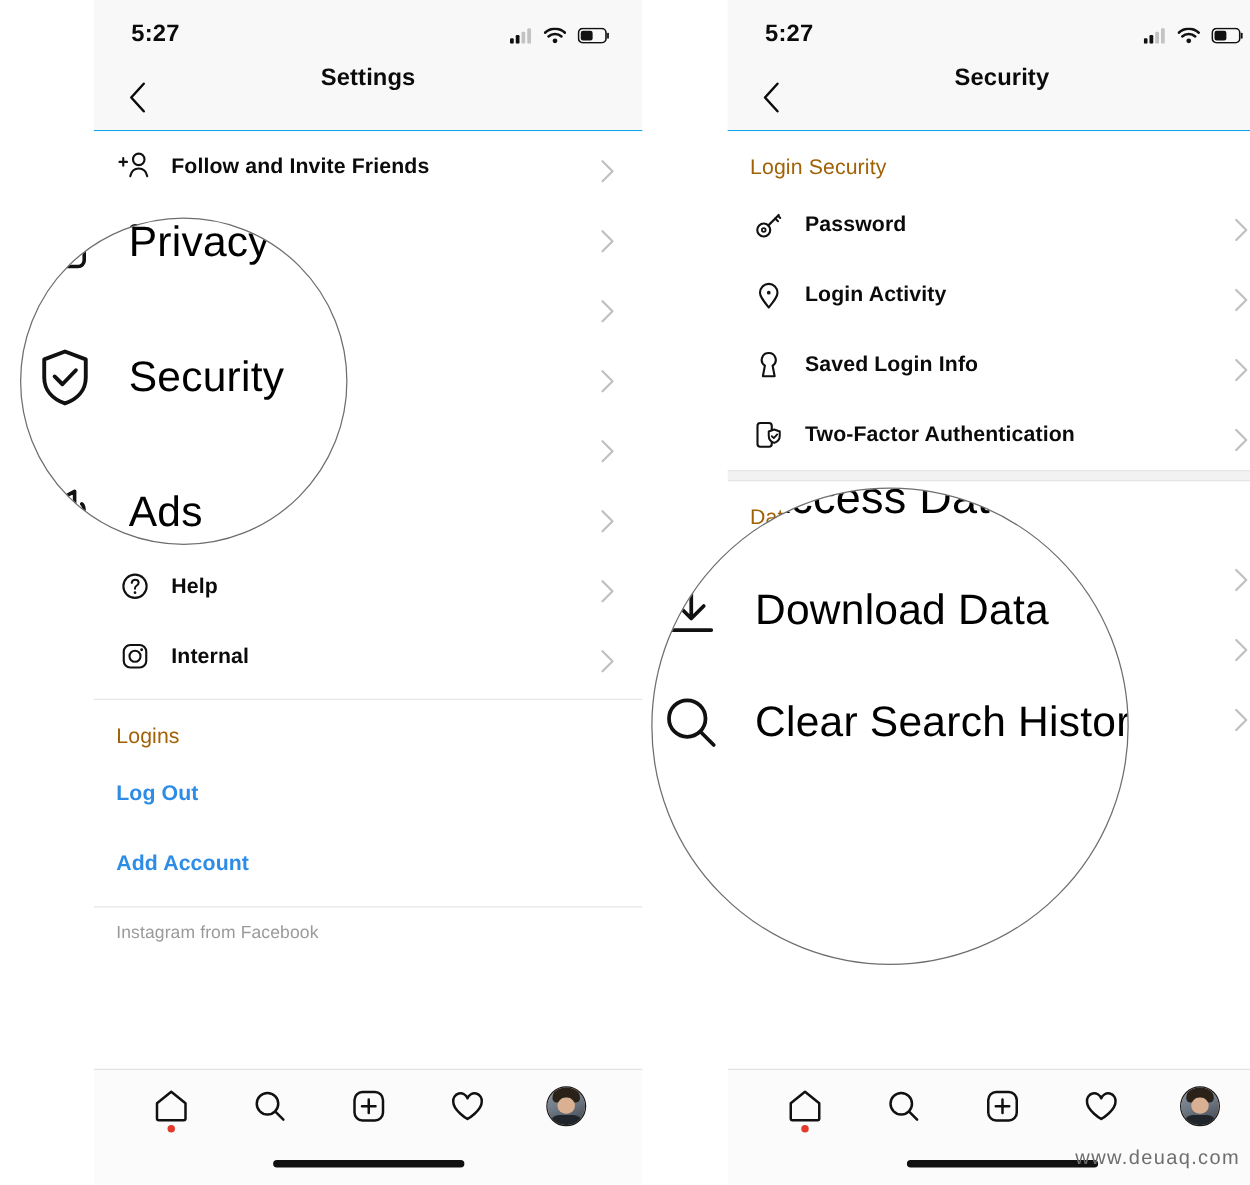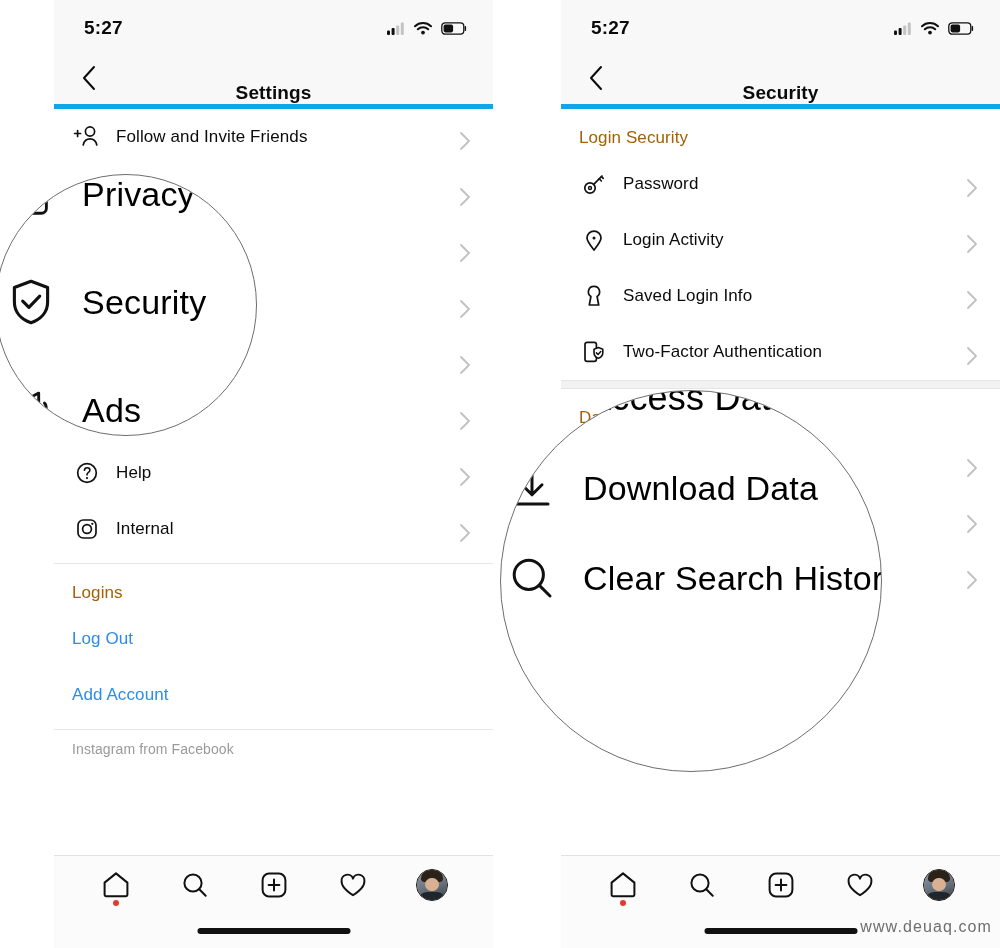--- a/index.html
+++ b/index.html
@@ -3,21 +3,21 @@
 <meta charset="utf-8">
 <style>
   html,body{margin:0;padding:0;}
   body{
     width:1000px;height:948px;
     background:#ffffff;
     font-family:"Liberation Sans","DejaVu Sans",sans-serif;
     position:relative;overflow:hidden;
     -webkit-font-smoothing:antialiased;
   }
-  .stage{position:absolute;inset:0;}
+  .stage{position:absolute;inset:0;margin-left:21px;}
 
   
   .phone{
     position:absolute;top:0;width:439px;height:948px;
     background:#ffffff;overflow:hidden;
   }
   .phone.left{left:54px;}
   .phone.right{left:561px;}
 
   
@@ -25,22 +25,22 @@
     position:relative;height:52px;background:#f8f8f8;
     display:flex;align-items:center;justify-content:space-between;
     padding:0 26px 0 30px;box-sizing:border-box;
   }
   .clock{font-size:19px;font-weight:bold;color:#0b0b0b;letter-spacing:.2px;padding-top:4px;}
   .sysicons{display:flex;align-items:center;gap:9px;padding-top:4px;}
 
   
   .navbar{
     position:relative;height:52px;background:#f8f8f8;
-    border-bottom:5px solid #0ea5e9;
-    display:flex;align-items:flex-end;
+    border-bottom:1px solid #0ea5e9;
+    display:flex;align-items:flex-start;
   }
   .backbtn{
     position:absolute;left:20px;top:50%;transform:translateY(-50%);
     width:30px;height:30px;display:flex;align-items:center;justify-content:center;
   }
   .navtitle{
     width:100%;text-align:center;font-size:19px;font-weight:600;color:#0b0b0b;
     letter-spacing:.1px;
   }
 
@@ -53,21 +53,21 @@
   }
 
   .row{
     position:relative;height:56px;display:flex;align-items:center;
     padding-left:18px;box-sizing:border-box;
   }
   .row .ico{
     width:30px;height:30px;margin-right:14px;
     display:flex;align-items:center;justify-content:center;flex:0 0 auto;
   }
-  .row .lbl{font-size:17px;color:#0b0b0b;letter-spacing:.1px;}
+  .row .lbl{font-size:17px;color:#0b0b0b;letter-spacing:.1px;font-weight:bold;}
   .row .lbl.blue{color:#2d8ce5;}
   .row .chev{
     position:absolute;right:22px;top:50%;transform:translateY(-50%);
     width:12px;height:12px;
   }
 
   .divider{height:1px;background:#e6e6e6;margin-top:6px;}
   .divider.thick{height:7px;background:#f2f2f2;border-top:1px solid #e6e6e6;border-bottom:1px solid #e6e6e6;margin:0;}
 
   .footnote{

